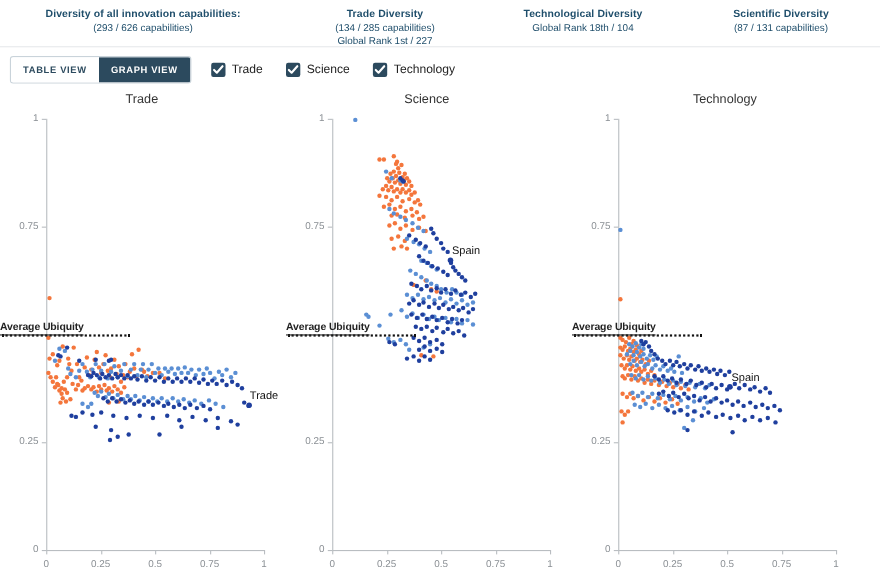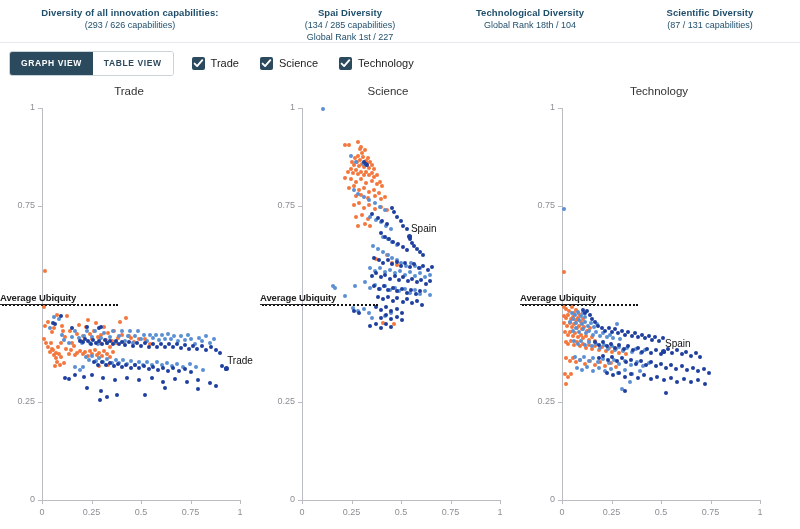--- a/index.html
+++ b/index.html
@@ -80,38 +80,38 @@
 <body>
 
 <div id="app">
 
   <div class="header">
     <div class="hdr-cell hdr-overall">
       <div class="t1">Diversity of all innovation capabilities:</div>
       <div class="t2">(293 / 626 capabilities)</div>
     </div>
     <div class="hdr-cell hdr-dim">
-      <div class="t1">Spai Diversity</div>
+      <div class="t1">Trade Diversity</div>
       <div class="t2">(134 / 285 capabilities)</div>
       <div class="t3">Global Rank 1st / 227</div>
     </div>
     <div class="hdr-cell hdr-dim">
       <div class="t1">Technological Diversity</div>
       <div class="t3">Global Rank 18th / 104</div>
     </div>
     <div class="hdr-cell hdr-dim">
       <div class="t1">Scientific Diversity</div>
       <div class="t2">(87 / 131 capabilities)</div>
     </div>
   </div>
 
   <div class="toolbar">
     <div class="seg">
+      <div class="seg-btn inactive">TABLE VIEW</div>
       <div class="seg-btn active">GRAPH VIEW</div>
-      <div class="seg-btn inactive">TABLE VIEW</div>
     </div>
     <div class="checks">
       <label class="chk-wrap">
         <span class="chk-box">
           <svg width="11" height="11" viewBox="0 0 11 11">
               <path d="M1.6 5.6 L4.1 8.1 L9.3 2.2" stroke="#ffffff" stroke-width="1.9" fill="none" stroke-linecap="round" stroke-linejoin="round"></path>
             </svg>
         </span>
         <span class="chk-label">Trade</span>
       </label>

